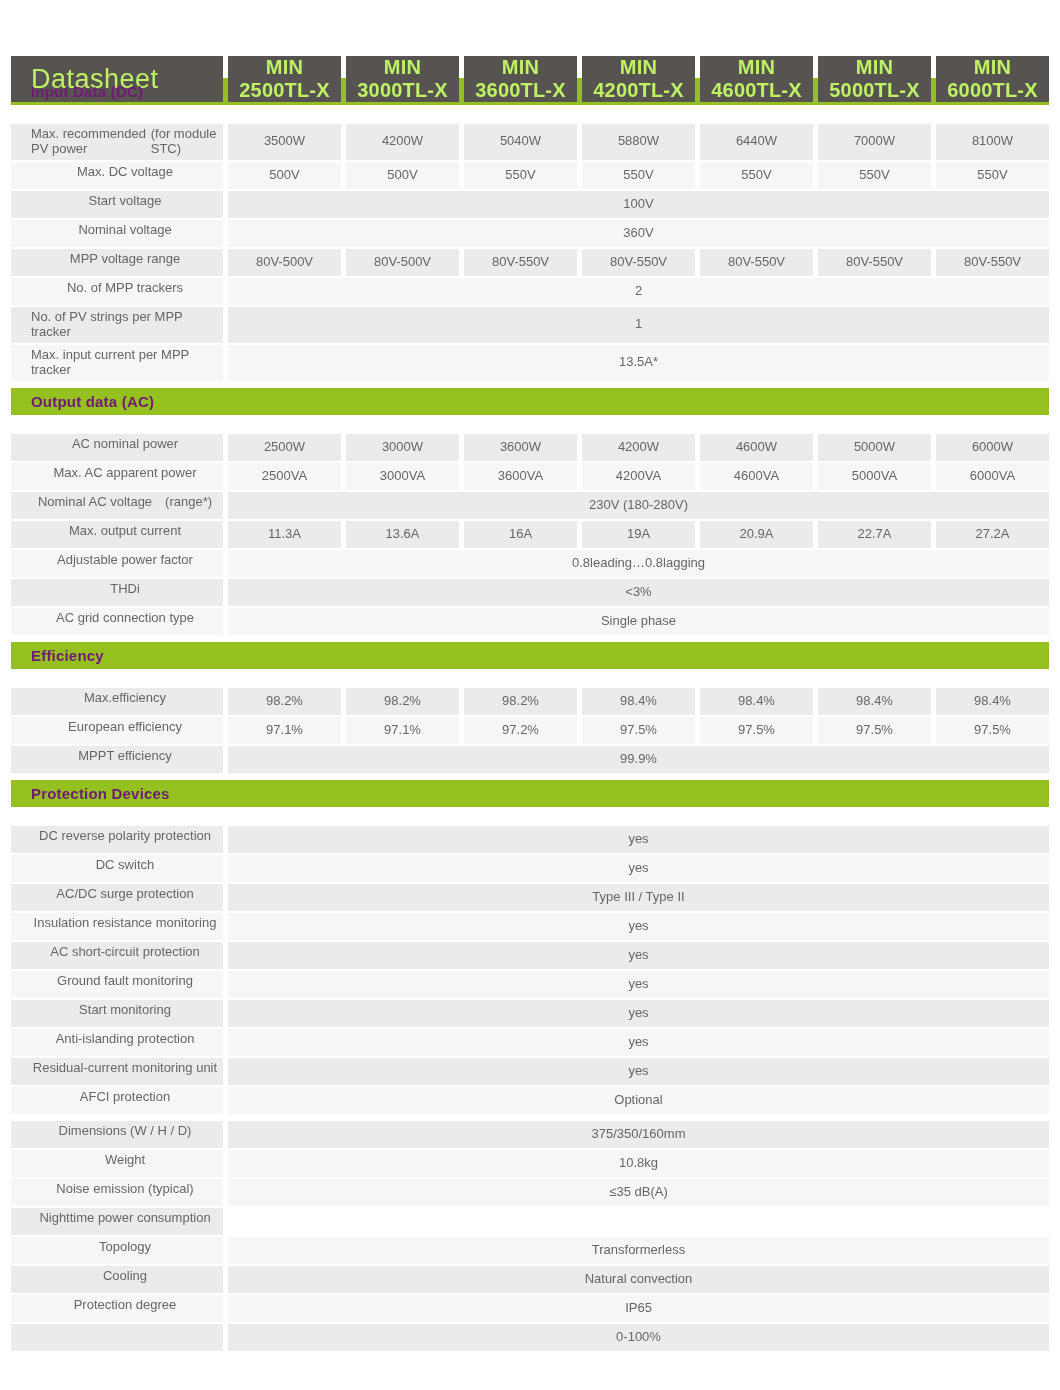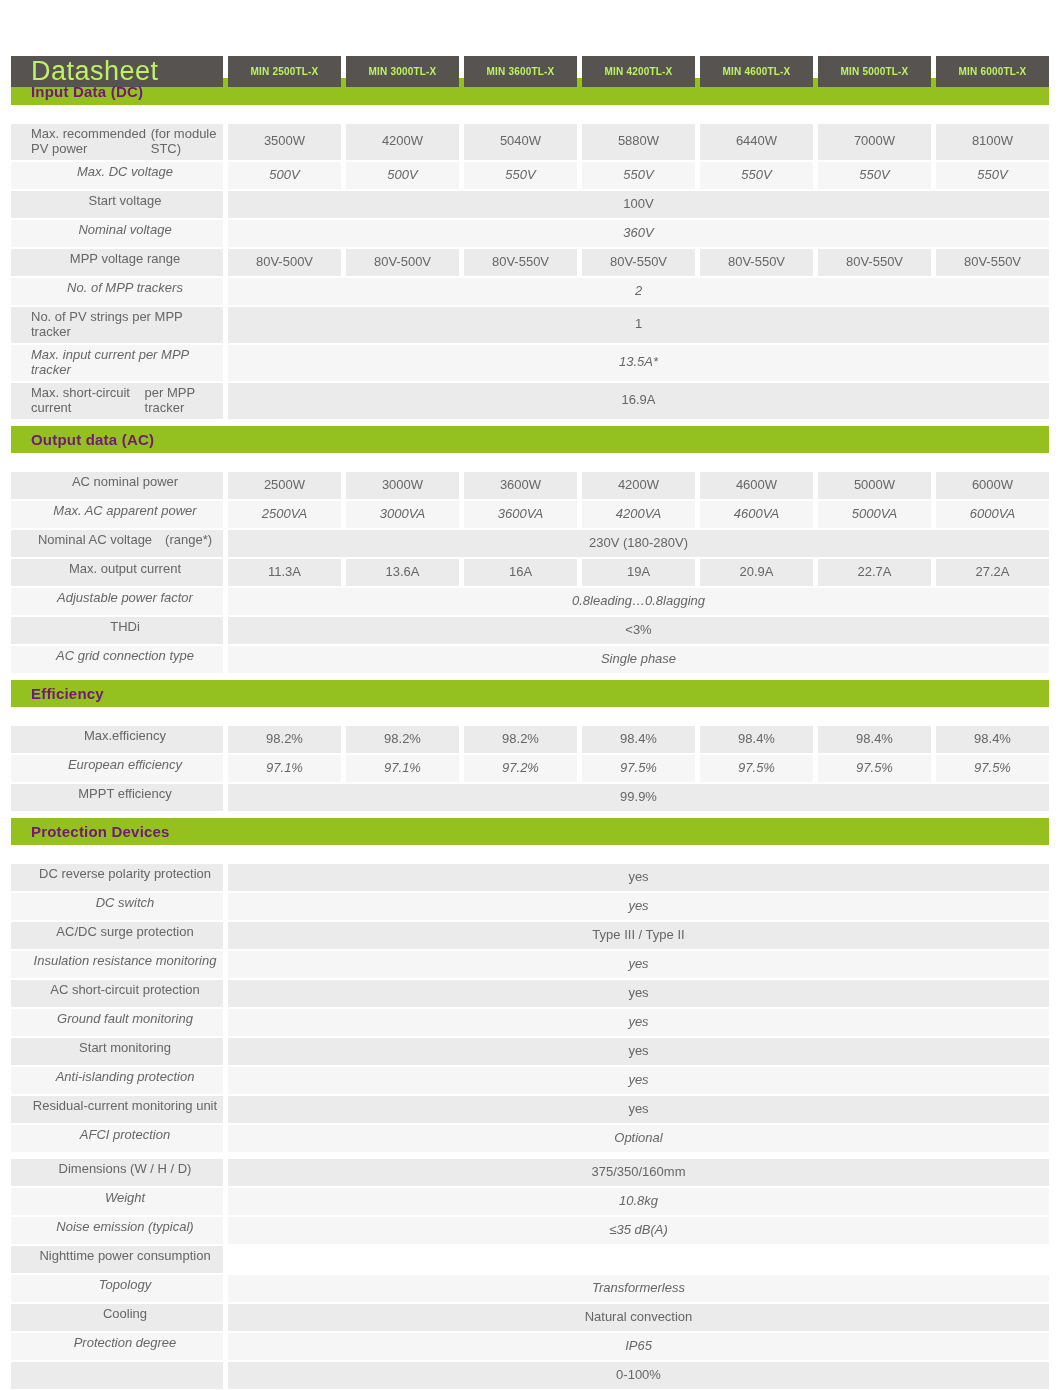--- a/index.html
+++ b/index.html
@@ -34,21 +34,21 @@
     margin-top: 42px;
   }
   .hdr-title {
     justify-content: flex-start;
     padding-left: 20px;
     font-size: 27px;
     letter-spacing: 0.5px;
     font-weight: 400;
   }
   .hdr-model {
-    font-size: 10px;
+    font-size: 20px;
     font-weight: 700;
     letter-spacing: 0.2px;
     text-align: center;
   }
   
   .section { margin-bottom: 7px; }
   .section-bar {
     background: #94c11f;
     color: #701a75;
     font-size: 15px;
@@ -60,21 +60,21 @@
   
   .row { margin-bottom: 2px; }
   .cell {
     min-height: 21px;
     display: flex;
     align-items: center;
     font-size: 13px;
     line-height: 1.15;
   }
   .stripe-a .cell { background: #ebebeb; }
-  .stripe-b .cell { background: #f6f6f6; font-style: italic; }
+  .stripe-b .cell { background: #f6f6f6; }
   .label-cell {
     padding: 3px 4px 3px 20px;
     justify-content: flex-start;
     text-align: left;
     flex-direction: row;
     align-items: flex-start;
     justify-content: center;
   }
   .value-cell {
     justify-content: center;
@@ -171,27 +171,20 @@
   <div class="cell value-cell merged-cell">1</div>
           </div>
 
   <div class="grid8 row stripe-b">
     <div class="cell label-cell">
               <div>Max. input current per MPP tracker</div>
             </div>
   <div class="cell value-cell merged-cell">13.5A*</div>
           </div>
 
-  <div class="grid8 row stripe-a">
-    <div class="cell label-cell">
-              <div>Max. short-circuit current</div>
-              <div>per MPP tracker</div>
-            </div>
-  <div class="cell value-cell merged-cell">16.9A</div>
-          </div>
 </div>
   </section>
 
   <section class="section">
     <div class="section-bar">Output data (AC)</div>
     <div class="rows">
   <div class="grid8 row stripe-a">
     <div class="cell label-cell">
               <div>AC nominal power</div>
             </div>

